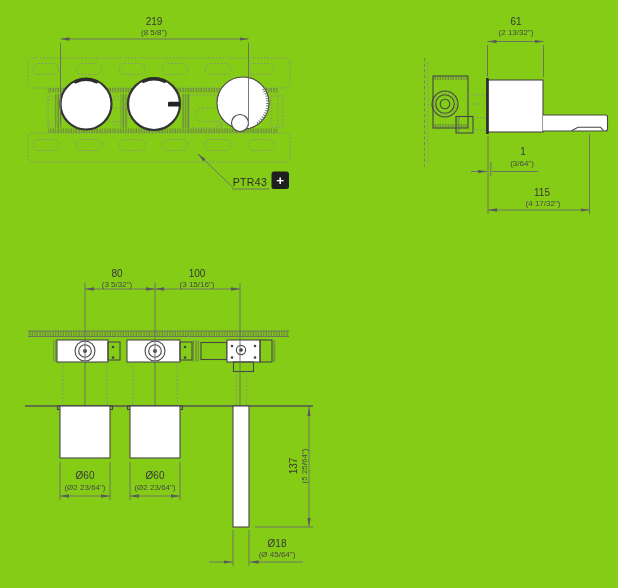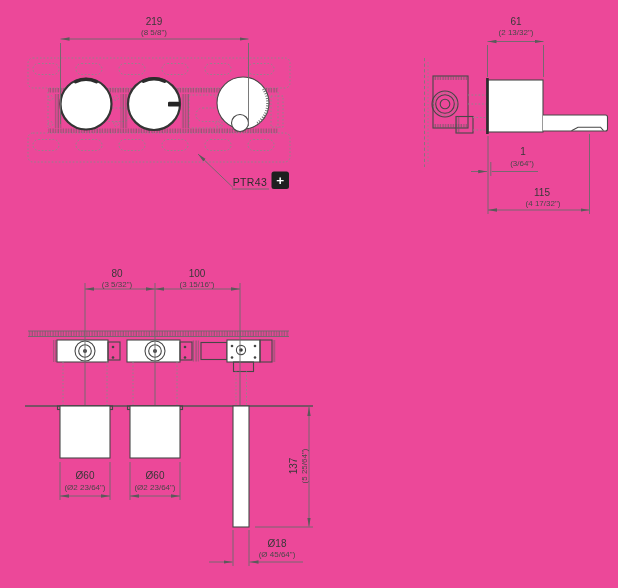--- a/index.html
+++ b/index.html
@@ -1,16 +1,16 @@
 <!DOCTYPE html>
 <html><head>
 <meta charset="utf-8">
 <style>
   html,body{margin:0;padding:0;background:#fff;}
-  .stage{position:relative;width:618px;height:588px;background:#ec4899;overflow:hidden;
+  .stage{position:relative;width:618px;height:588px;background:#84cc16;overflow:hidden;
          font-family:"Liberation Sans",sans-serif;}
   svg{display:block;}
   svg text{text-anchor:middle;}
   .txt{font:10px "Liberation Sans",sans-serif;fill:#383838;}
   .frac{font:8px "Liberation Sans",sans-serif;fill:#484848;}
   .code{font:10.5px "Liberation Sans",sans-serif;fill:#2e2e2e;letter-spacing:.4px;}
   .plus{font:700 13.5px "Liberation Sans",sans-serif;fill:#ffffff;}
   .ln{stroke:#474747;stroke-width:1.1;fill:none;}
   .lnw{stroke:#474747;stroke-width:1.1;fill:#fff;}
   .ln2{stroke:#343434;stroke-width:2.2;fill:#fff;}

